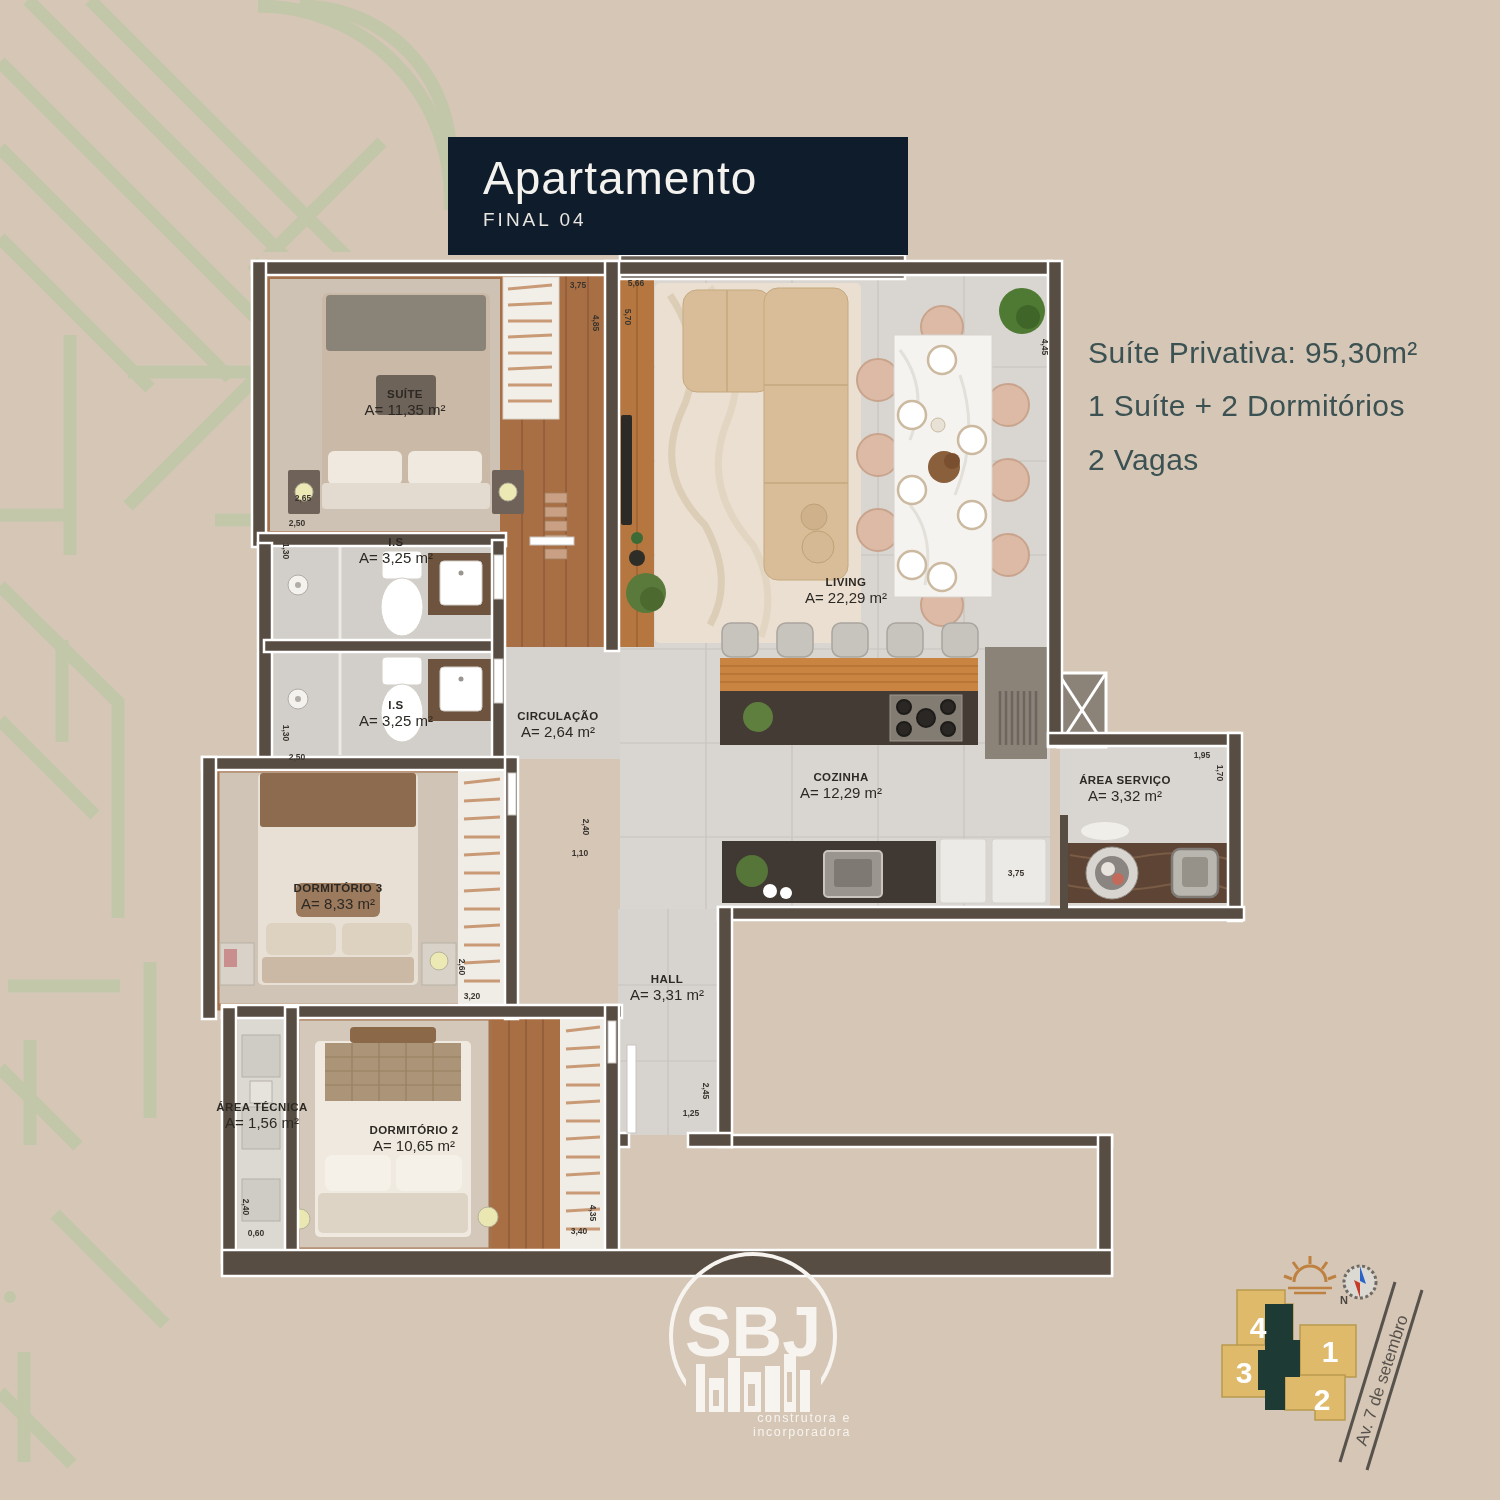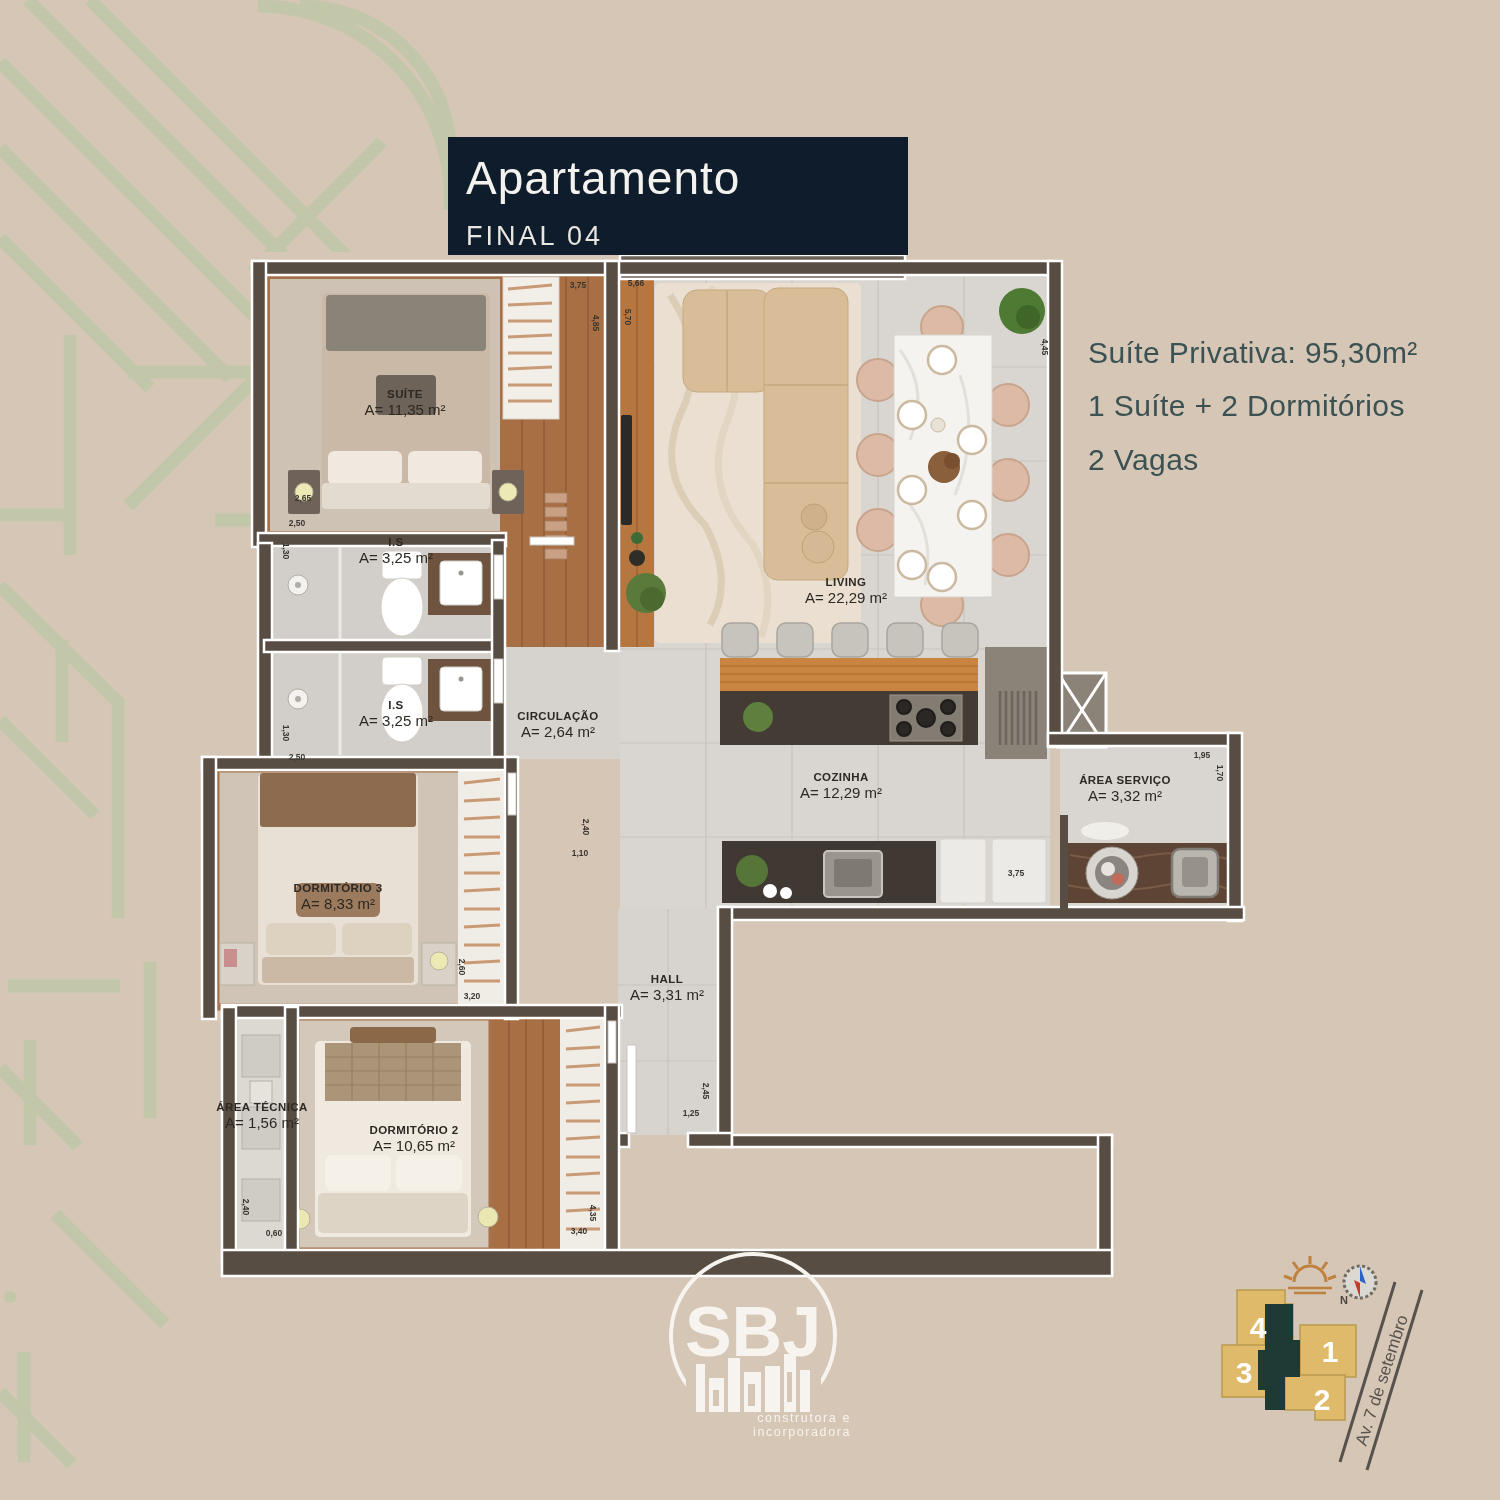--- a/index.html
+++ b/index.html
@@ -3,23 +3,23 @@
 <meta charset="utf-8">
 <style>
   html,body{margin:0;padding:0;background:#d5c6b6;}
   .canvas{position:relative;width:1500px;height:1500px;background:#d5c6b6;overflow:hidden;
           font-family:"Liberation Sans",sans-serif;}
   svg{display:block}
   
   #pattern-svg{position:absolute;left:0;top:0;z-index:0;}
   
   .header-box{position:absolute;left:448px;top:137px;width:460px;height:118px;
-              background:#0e1c2b;z-index:5;color:#f4f2ee;padding-left:18px;box-sizing:border-box;}
+              background:#0e1c2b;z-index:5;color:#f4f2ee;padding-left:35px;box-sizing:border-box;}
   .header-title{font-size:46px;font-weight:400;letter-spacing:1px;margin-top:14px;}
-  .header-sub{font-size:27px;font-weight:400;letter-spacing:3px;margin-top:16px;color:#e9e6e1;}
+  .header-sub{font-size:19px;font-weight:400;letter-spacing:3px;margin-top:4px;color:#e9e6e1;}
   
   .specs{position:absolute;left:1088px;top:326px;z-index:5;color:#3b5152;font-size:30px;
          line-height:1.78;font-weight:400;letter-spacing:.4px;}
   
   .plan{position:absolute;left:200px;top:255px;width:1060px;height:1040px;z-index:2;}
   .plan-labels{position:absolute;left:200px;top:255px;width:1060px;height:1040px;z-index:4;pointer-events:none;}
   .room-label{position:absolute;transform:translate(-50%,-50%);text-align:center;color:#2c2823;white-space:nowrap;}
   .room-label .nm{font-weight:700;font-size:11.5px;letter-spacing:.4px;}
   .room-label .ar{font-size:15px;margin-top:1px;}
   .dim{position:absolute;font-size:8.5px;font-weight:700;color:#3a352f;white-space:nowrap;}
@@ -475,21 +475,21 @@
       <div class="dim" style="left: 86px; top: 478px; transform: translate(-50%, -50%) rotate(90deg);">1,30</div>
       <div class="dim" style="left: 97px; top: 502px; transform: translate(-50%, -50%) rotate(0deg);">2,50</div>
       <div class="dim" style="left: 1002px; top: 500px; transform: translate(-50%, -50%) rotate(0deg);">1,95</div>
       <div class="dim" style="left: 1020px; top: 518px; transform: translate(-50%, -50%) rotate(90deg);">1,70</div>
       <div class="dim" style="left: 816px; top: 618px; transform: translate(-50%, -50%) rotate(0deg);">3,75</div>
       <div class="dim" style="left: 386px; top: 572px; transform: translate(-50%, -50%) rotate(90deg);">2,40</div>
       <div class="dim" style="left: 380px; top: 598px; transform: translate(-50%, -50%) rotate(0deg);">1,10</div>
       <div class="dim" style="left: 262px; top: 712px; transform: translate(-50%, -50%) rotate(90deg);">2,60</div>
       <div class="dim" style="left: 272px; top: 741px; transform: translate(-50%, -50%) rotate(0deg); text-align: center;">3,20</div>
       <div class="dim" style="left: 46px; top: 952px; transform: translate(-50%, -50%) rotate(90deg);">2,40</div>
-      <div class="dim" style="left: 74px; top: 978px; transform: translate(-50%, -50%) rotate(0deg);">0,60</div>
+      <div class="dim" style="left: 56px; top: 978px; transform: translate(-50%, -50%) rotate(0deg);">0,60</div>
       <div class="dim" style="left: 393px; top: 958px; transform: translate(-50%, -50%) rotate(90deg);">4,35</div>
       <div class="dim" style="left: 379px; top: 976px; transform: translate(-50%, -50%) rotate(0deg);">3,40</div>
       <div class="dim" style="left: 506px; top: 836px; transform: translate(-50%, -50%) rotate(90deg);">2,45</div>
       <div class="dim" style="left: 491px; top: 858px; transform: translate(-50%, -50%) rotate(0deg);">1,25</div>
     </div>
 
 <div class="logo-wrap">
   <svg width="195" height="195" viewBox="0 0 195 195">
     <circle cx="97" cy="92" r="82" fill="none" stroke="#f7f4ef" stroke-width="4"></circle>
     <rect x="30" y="120" width="135" height="60" fill="#d5c6b6"></rect>

